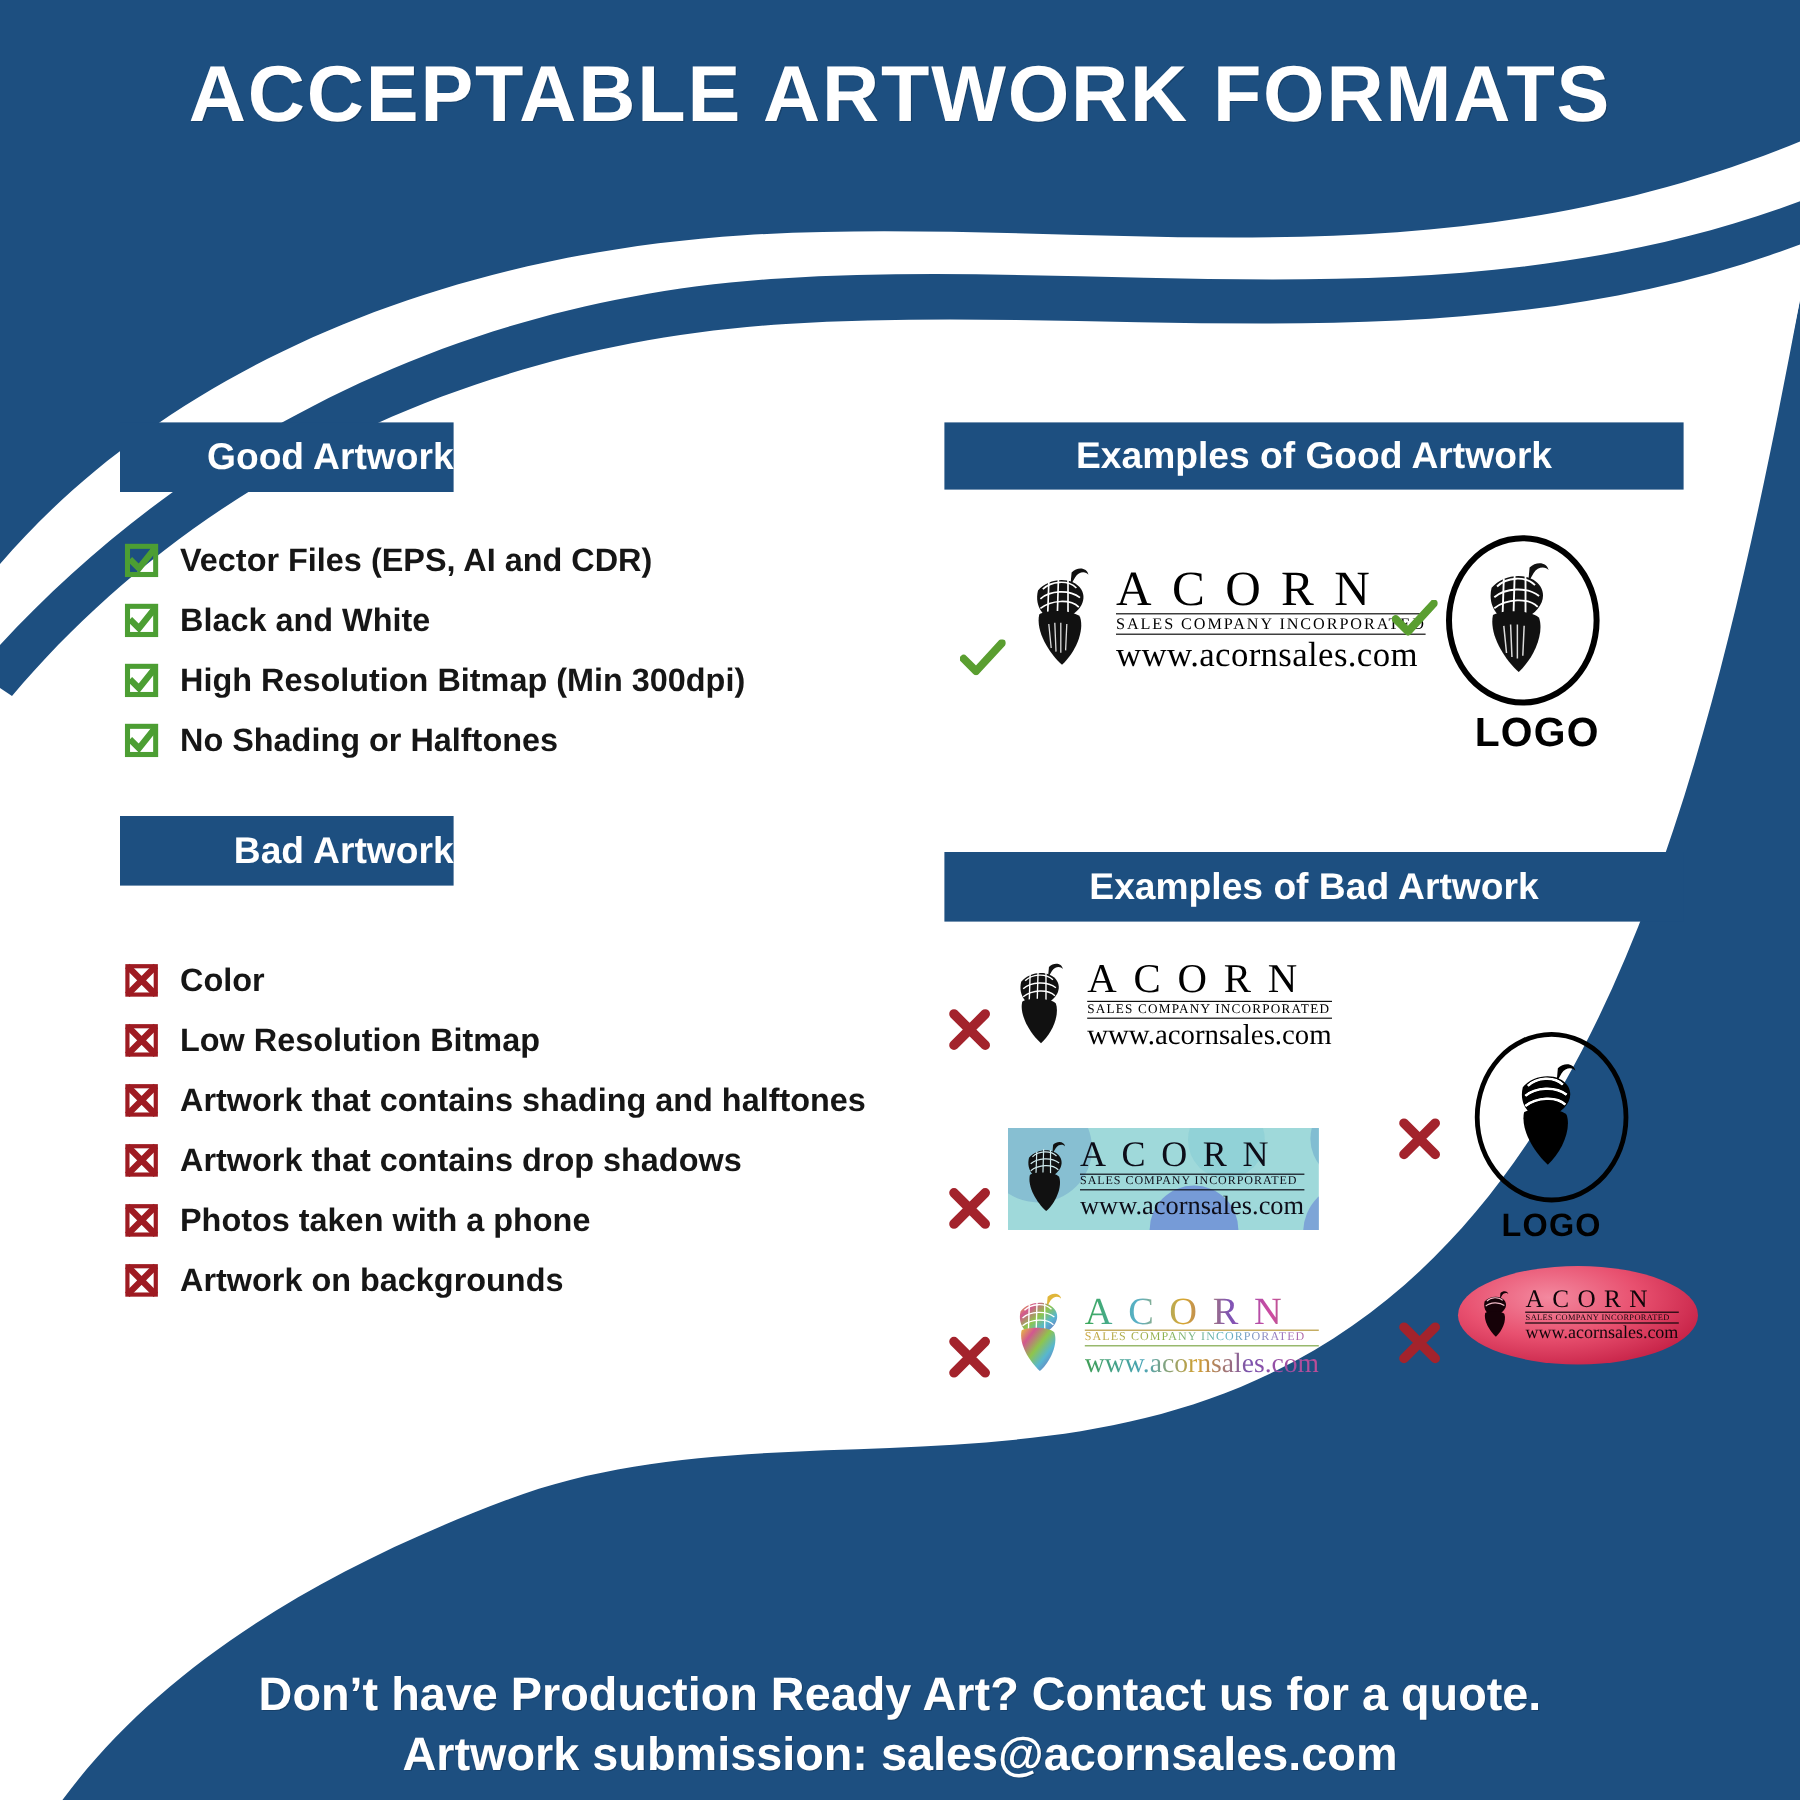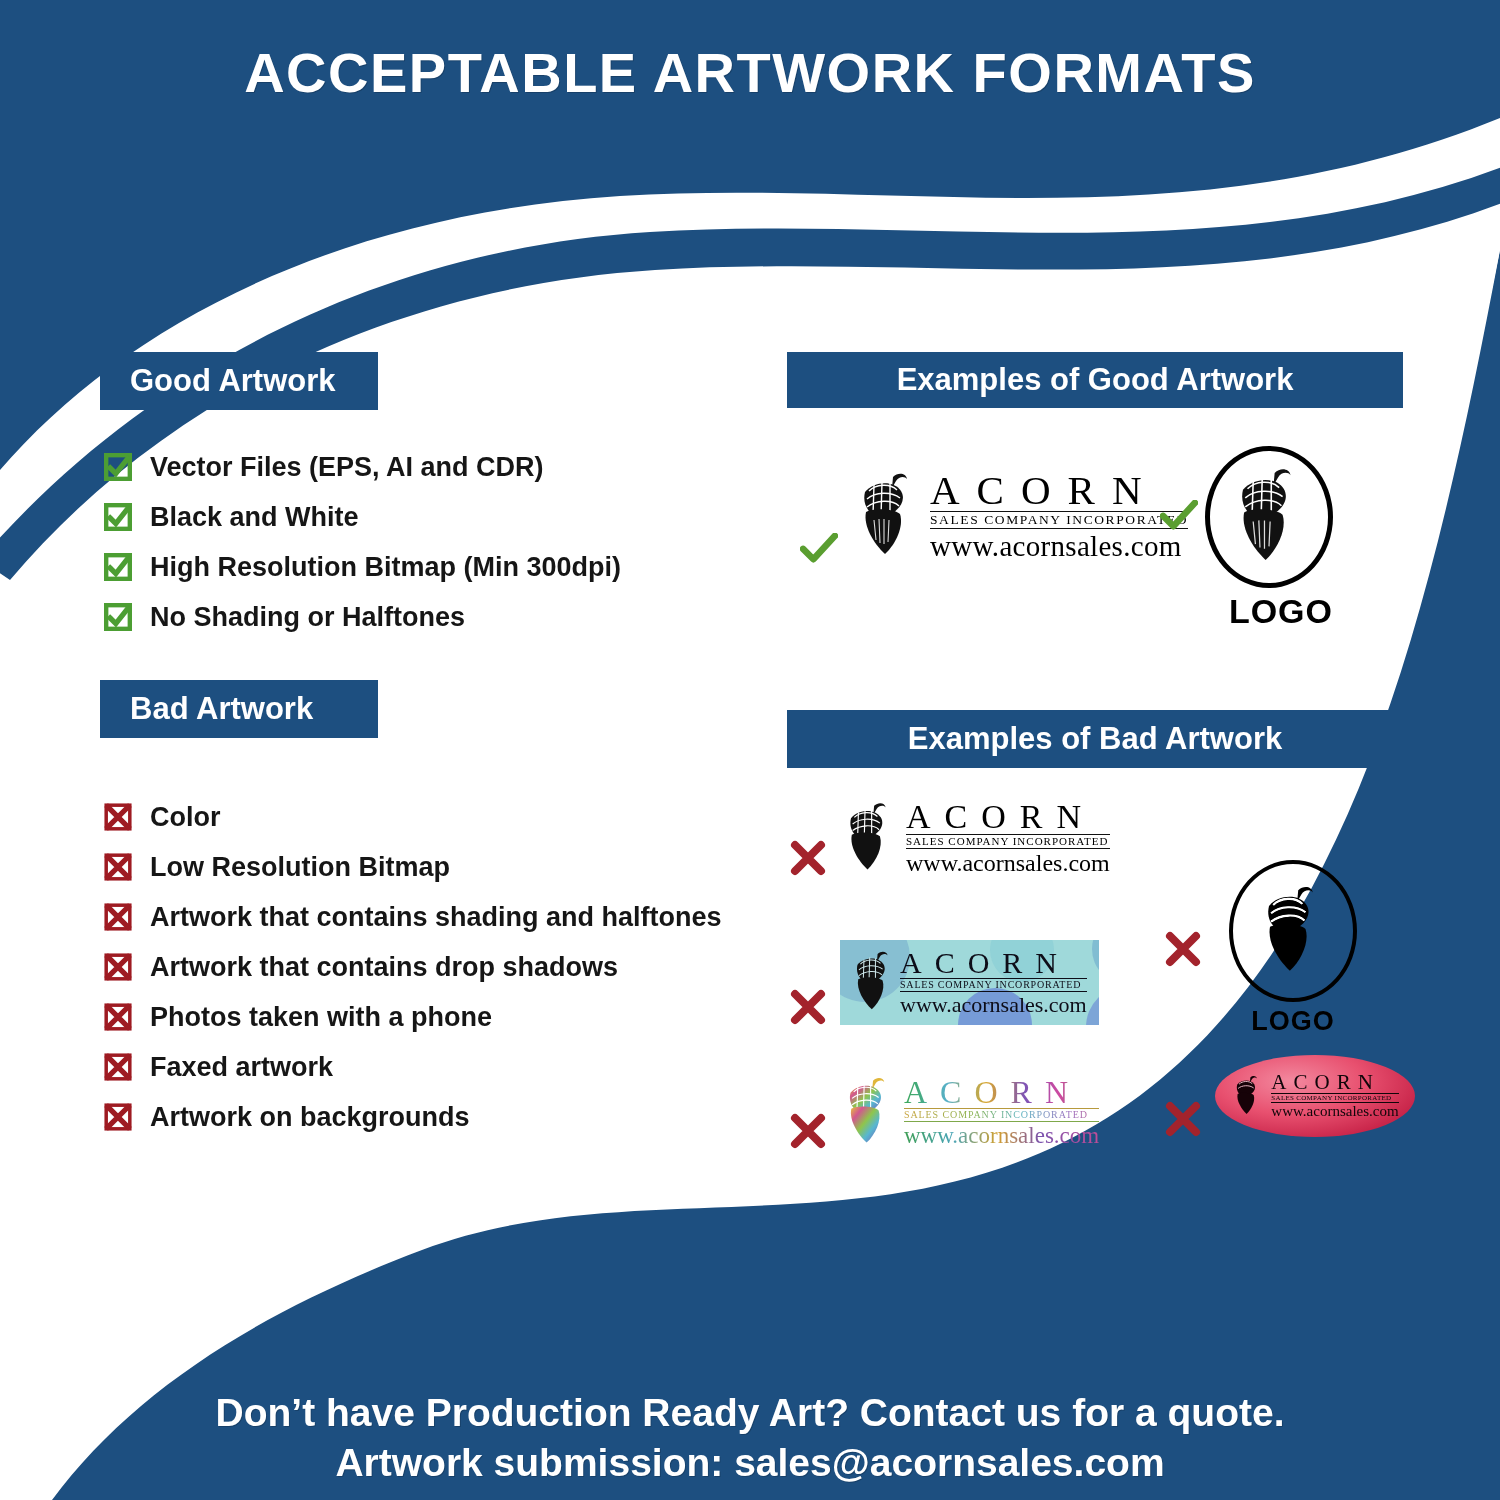--- a/index.html
+++ b/index.html
@@ -11,39 +11,39 @@
     position:relative;
   }
   #stage{position:absolute;inset:0;width:1500px;height:1500px;}
   #waves{position:absolute;inset:0;width:1500px;height:1500px;}
 
   
   .title{
     position:absolute;left:0;top:40px;width:1500px;
     text-align:center;
     color:#ffffff;
-    font-size:56px;
+    font-size:66px;
     font-weight:bold;
     letter-spacing:1.5px;
     text-shadow:1px 1px 0 rgba(0,0,0,.18);
     z-index:6;
   }
 
   
   .content{position:absolute;inset:0;z-index:5;}
 
   .banner{
     position:absolute;
     background:#1d4f80;
     color:#ffffff;
     font-weight:bold;
     display:flex;align-items:center;
     box-sizing:border-box;
   }
-  .banner.left{ padding-left:30px; font-size:31px; }
+  .banner.left{ padding-left:30px; font-size:31px;justify-content:flex-end; }
   .banner.right{ justify-content:center; font-size:31px; }
 
   #banner-good{ left:100px; top:352px; width:278px; height:58px; }
   #banner-bad{  left:100px; top:680px; width:278px; height:58px; }
   #banner-ex-good{ left:787px; top:352px; width:616px; height:56px; }
   #banner-ex-bad{  left:787px; top:710px; width:616px; height:58px; }
 
   
   ul.bullets{ position:absolute; margin:0; padding:0; list-style:none; }
   ul.bullets li{
@@ -277,27 +277,20 @@
           <path d="M4.5 4.5 L27.5 27.5 M27.5 4.5 L4.5 27.5" stroke="#9e1b22" stroke-width="6" stroke-linecap="square"></path>
         </svg>
         <span>Artwork that contains drop shadows</span>
       </li>
       <li>
         <svg class="ico" viewBox="0 0 32 32">
           <rect x="2.5" y="2.5" width="27" height="27" fill="none" stroke="#9e1b22" stroke-width="4"></rect>
           <path d="M4.5 4.5 L27.5 27.5 M27.5 4.5 L4.5 27.5" stroke="#9e1b22" stroke-width="6" stroke-linecap="square"></path>
         </svg>
         <span>Photos taken with a phone</span>
-      </li>
-      <li>
-        <svg class="ico" viewBox="0 0 32 32">
-          <rect x="2.5" y="2.5" width="27" height="27" fill="none" stroke="#9e1b22" stroke-width="4"></rect>
-          <path d="M4.5 4.5 L27.5 27.5 M27.5 4.5 L4.5 27.5" stroke="#9e1b22" stroke-width="6" stroke-linecap="square"></path>
-        </svg>
-        <span>Faxed artwork</span>
       </li>
       <li>
         <svg class="ico" viewBox="0 0 32 32">
           <rect x="2.5" y="2.5" width="27" height="27" fill="none" stroke="#9e1b22" stroke-width="4"></rect>
           <path d="M4.5 4.5 L27.5 27.5 M27.5 4.5 L4.5 27.5" stroke="#9e1b22" stroke-width="6" stroke-linecap="square"></path>
         </svg>
         <span>Artwork on backgrounds</span>
       </li>
     </ul>
 

